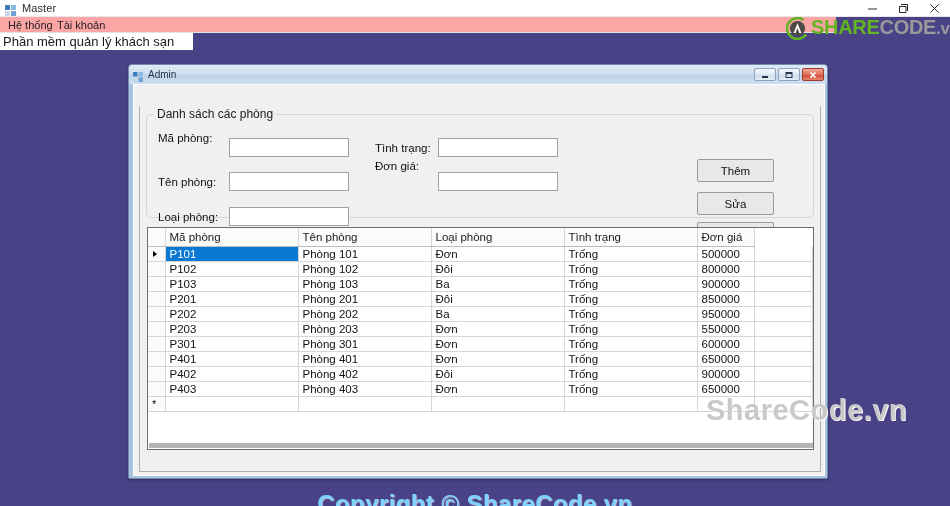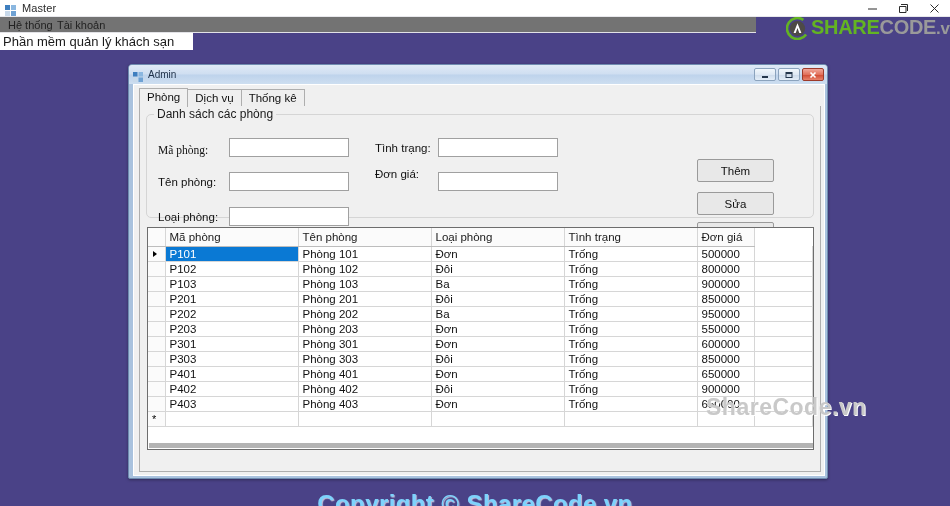--- a/index.html
+++ b/index.html
@@ -58,22 +58,22 @@
     align-items: center;
     justify-content: center;
     color: #3a3a3a;
   }
   .win-btn svg { display: block; }
 
   
   .menubar {
     position: absolute;
     left: 0; top: 17px;
-    width: 756px; height: 16px;
-    background: #737373;
+    width: 836px; height: 16px;
+    background: #fca5a5;
     border-bottom: 1px solid #e2e2e6;
     box-sizing: border-box;
   }
   .menu-item {
     position: absolute;
     top: 1px;
     font-size: 11px;
     color: #222;
     line-height: 14px;
     white-space: nowrap;
@@ -341,21 +341,21 @@
     left: 1px;
     width: 665px;
     background: #b4b4b4;
     bottom: 1px;
   }
 
   
   .wm-grid {
     position: absolute;
     left: 566px; top: 288px;
-    font-size: 23px;
+    font-size: 29px;
     font-weight: bold;
     color: #c9c9c9;
     text-shadow: 1px 1px 0 #ffffff;
     letter-spacing: 0.5px;
     white-space: nowrap;
     pointer-events: none;
     font-family: "Liberation Sans", sans-serif;
   }
   .wm-bottom {
     position: absolute;
@@ -456,44 +456,39 @@
           <svg width="10" height="8" viewBox="0 0 10 8">
             <line x1="2.5" y1="1.5" x2="7.5" y2="6.5" stroke="#ffffff" stroke-width="1.6"></line>
             <line x1="7.5" y1="1.5" x2="2.5" y2="6.5" stroke="#ffffff" stroke-width="1.6"></line>
           </svg>
         </div>
       </div>
     </div>
 
     <div class="inner-client">
 
-      <div class="tabstrip">
-        <div class="tab active">Phòng</div>
-        <div class="tab">Dịch vụ</div>
-        <div class="tab">Thống kê</div>
-      </div>
 
       <div class="tabpage">
 
         <div class="groupbox">
           <span class="gb-title">Danh sách các phòng</span>
 
-          <span class="fld-label" style="left:11px; top:28px;font-family:Liberation Serif, serif;">Mã phòng:</span>
+          <span class="fld-label" style="left:11px; top:16px;">Mã phòng:</span>
           <input class="txtbox" style="left: 82px; top: 23px; width: 120px;" value="">
 
           <span class="fld-label" style="left:11px; top:60px;">Tên phòng:</span>
           <input class="txtbox" style="left: 82px; top: 57px; width: 120px;" value="">
 
           <span class="fld-label" style="left:11px; top:95px;">Loại phòng:</span>
           <input class="txtbox" style="left: 82px; top: 92px; width: 120px;" value="">
 
           <span class="fld-label" style="left:228px; top:26px;">Tình trạng:</span>
           <input class="txtbox" style="left: 291px; top: 23px; width: 120px;" value="">
 
-          <span class="fld-label" style="left:228px; top:52px;">Đơn giá:</span>
+          <span class="fld-label" style="left:228px; top:44px;">Đơn giá:</span>
           <input class="txtbox" style="left: 291px; top: 57px; width: 120px;" value="">
         </div>
 
         <button class="btn" style="left:557px; top:53px;">Thêm</button>
         <button class="btn" style="left:557px; top:86px;">Sửa</button>
         <button class="btn" style="left:557px; top:116px;">Xóa</button>
 
         <div class="grid-wrap">
           <table class="grid">
             <colgroup>
@@ -575,29 +570,20 @@
                   <td class="rowhdr"></td>
                   <td>P301</td>
                   <td>Phòng 301</td>
                   <td>Đơn</td>
                   <td>Trống</td>
                   <td>600000</td>
                   <td></td>
                 </tr>
                 <tr>
                   <td class="rowhdr"></td>
-                  <td>P303</td>
-                  <td>Phòng 303</td>
-                  <td>Đôi</td>
-                  <td>Trống</td>
-                  <td>850000</td>
-                  <td></td>
-                </tr>
-                <tr>
-                  <td class="rowhdr"></td>
                   <td>P401</td>
                   <td>Phòng 401</td>
                   <td>Đơn</td>
                   <td>Trống</td>
                   <td>650000</td>
                   <td></td>
                 </tr>
                 <tr>
                   <td class="rowhdr"></td>
                   <td>P402</td>

